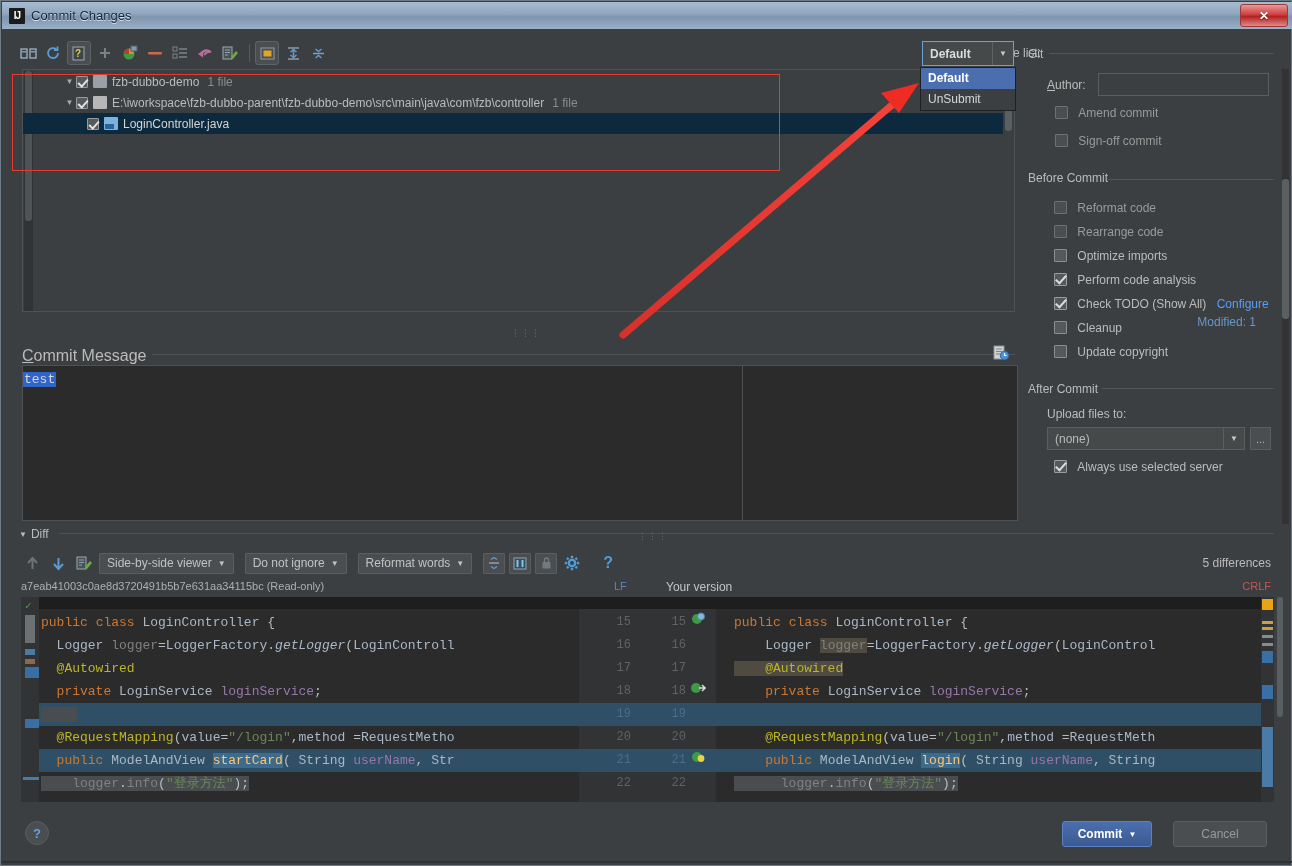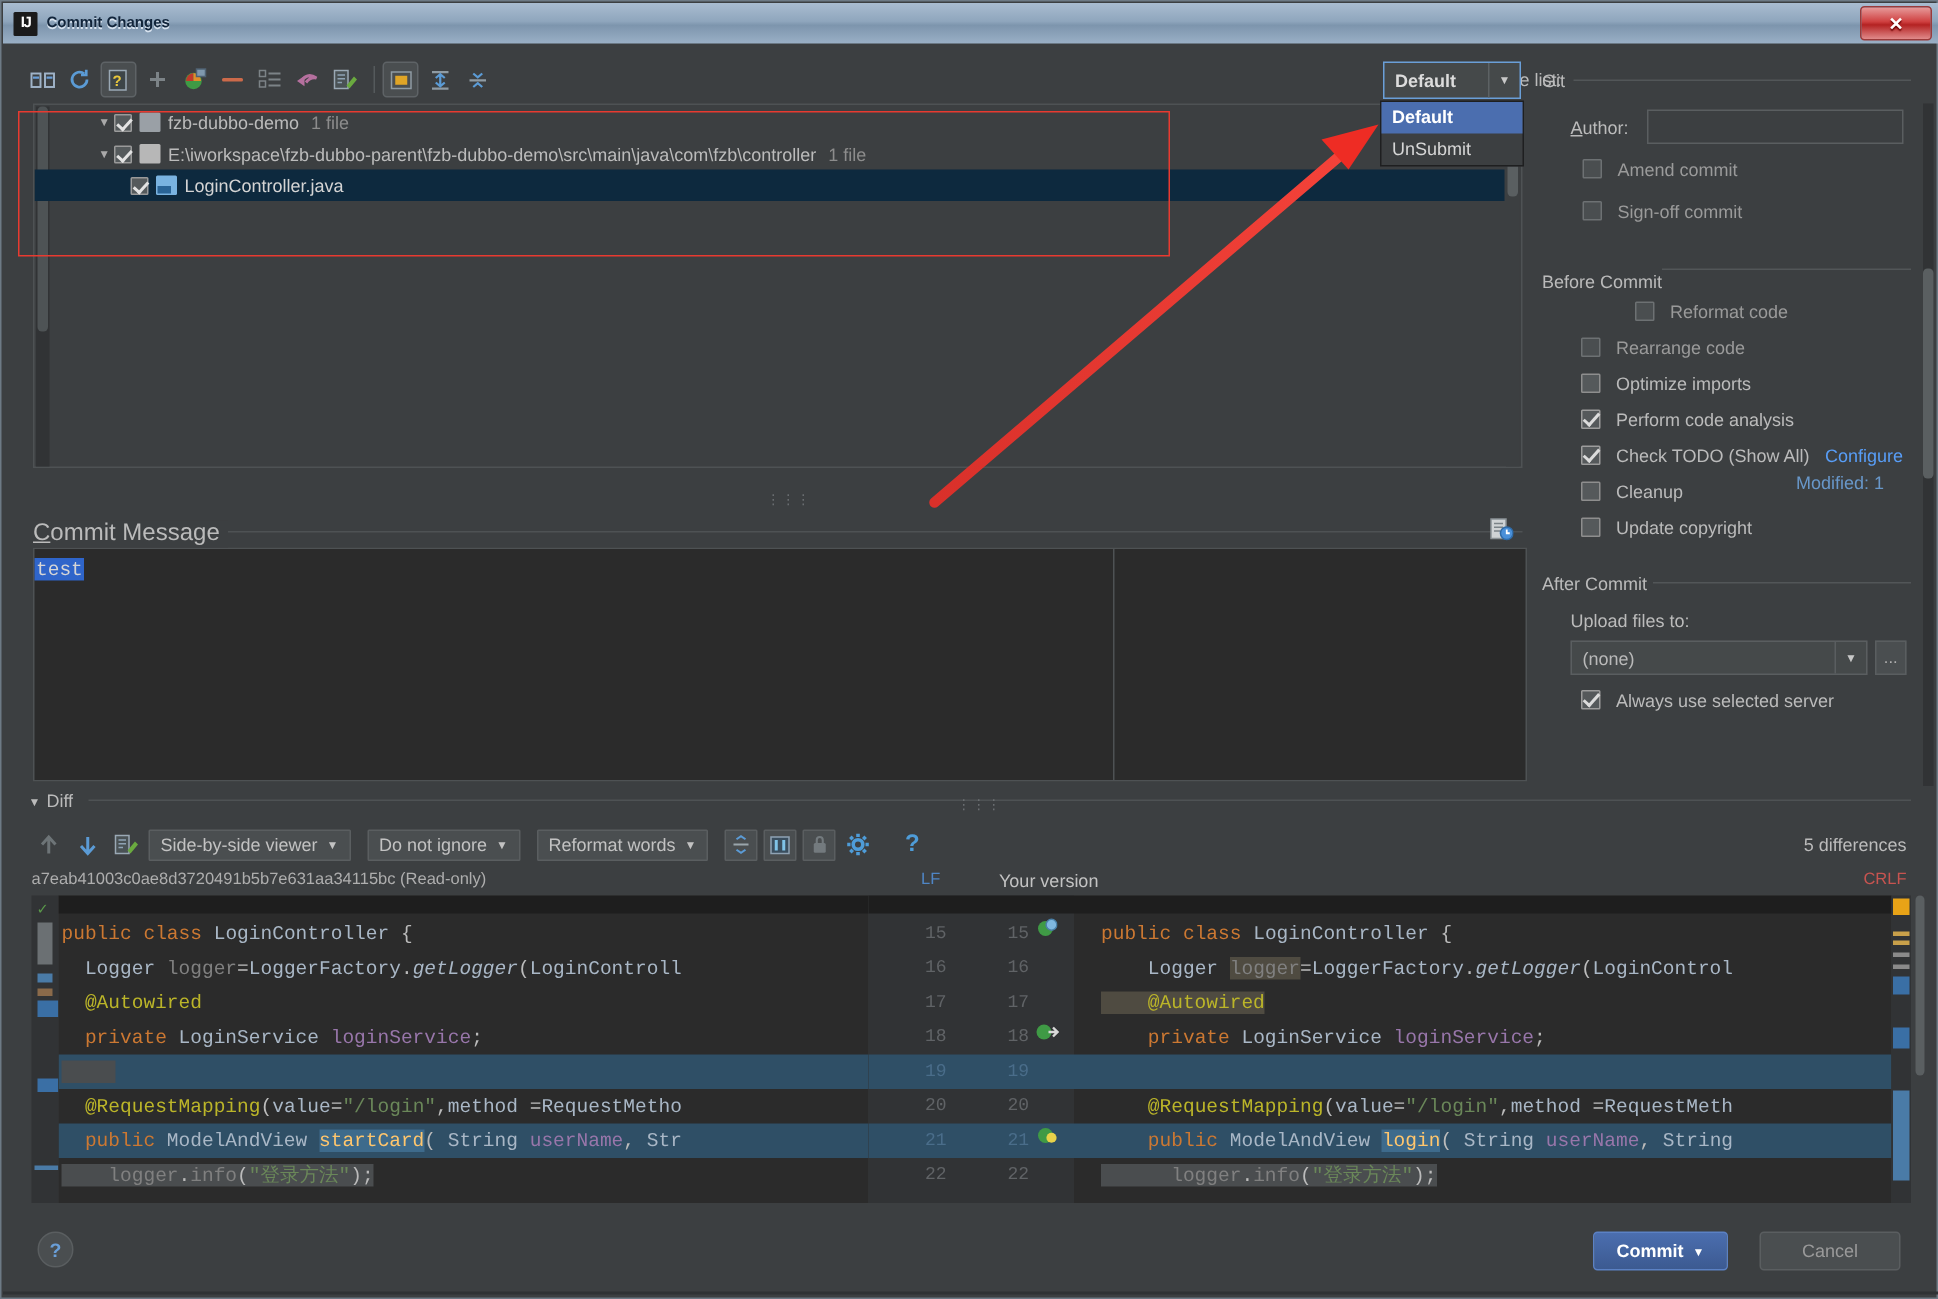--- a/index.html
+++ b/index.html
@@ -8,21 +8,21 @@
   .win{position:absolute;left:0;top:0;width:1292px;height:866px;
        background:#3c3f41;border:1px solid #6d7a85;box-sizing:border-box;}
 
   
   .titlebar{position:absolute;left:1px;top:1px;width:1290px;height:27px;
     background:linear-gradient(to bottom,#a9bcd0 0%,#8fa6bd 45%,#7d95ad 55%,#9ab0c6 100%);
     display:flex;align-items:center;}
   .title-ico{width:16px;height:16px;margin-left:7px;margin-right:6px;background:#1b1b1b;
     color:#fff;font-size:10px;font-weight:bold;display:flex;align-items:center;justify-content:center;
     border-radius:1px;letter-spacing:-1px;}
-  .title-txt{color:#11243a;font-size:10px;font-weight:700;text-shadow:0 1px 0 #d7e2ee;}
+  .title-txt{color:#11243a;font-size:13px;font-weight:400;text-shadow:0 1px 0 #d7e2ee;}
   .winbtns{position:absolute;right:4px;top:2px;display:flex;}
   .wbtn{width:46px;height:21px;margin-left:1px;border:1px solid #9a3a3a;border-radius:3px;
     background:linear-gradient(to bottom,#e79a9a,#cf4040 45%,#b42222 55%,#e08a8a);
     display:flex;align-items:center;justify-content:center;color:#fff;font-size:12px;font-weight:bold;
     text-shadow:0 1px 1px #6b0000;}
 
   
   .toolbar{position:absolute;left:16px;top:38px;width:1262px;height:28px;display:flex;align-items:center;}
   .tb-ico{width:22px;height:22px;margin-right:3px;display:flex;align-items:center;justify-content:center;
     font-size:13px;border-radius:3px;position:relative;}
@@ -312,23 +312,23 @@
   <div class="in-field" style="left:1097px;top:72px;width:171px;height:23px;"></div>
   <div class="opt" style="left:1054px;top:105px;">
     <span class="chk dim"></span>
     <span class="lbl dimtxt">Amend commit</span>
   </div>
   <div class="opt" style="left:1054px;top:133px;">
     <span class="chk dim"></span>
     <span class="lbl dimtxt">Sign-off commit</span>
   </div>
 
-  <div class="sect" style="left:1027px;top:180px;">Before Commit</div>
+  <div class="sect" style="left:1027px;top:170px;">Before Commit</div>
   <div class="sect-line" style="left:1107px;top:178px;width:166px;"></div>
-  <div class="opt" style="left:1053px;top:200px;margin-left:36px;">
+  <div class="opt" style="left:1053px;top:200px;">
     <span class="chk dim"></span>
     <span class="lbl dimtxt">Reformat code</span>
   </div>
   <div class="opt" style="left:1053px;top:224px;">
     <span class="chk dim"></span>
     <span class="lbl dimtxt">Rearrange code</span>
   </div>
   <div class="opt" style="left:1053px;top:248px;">
     <span class="chk"></span>
     <span class="lbl">Optimize imports</span>

